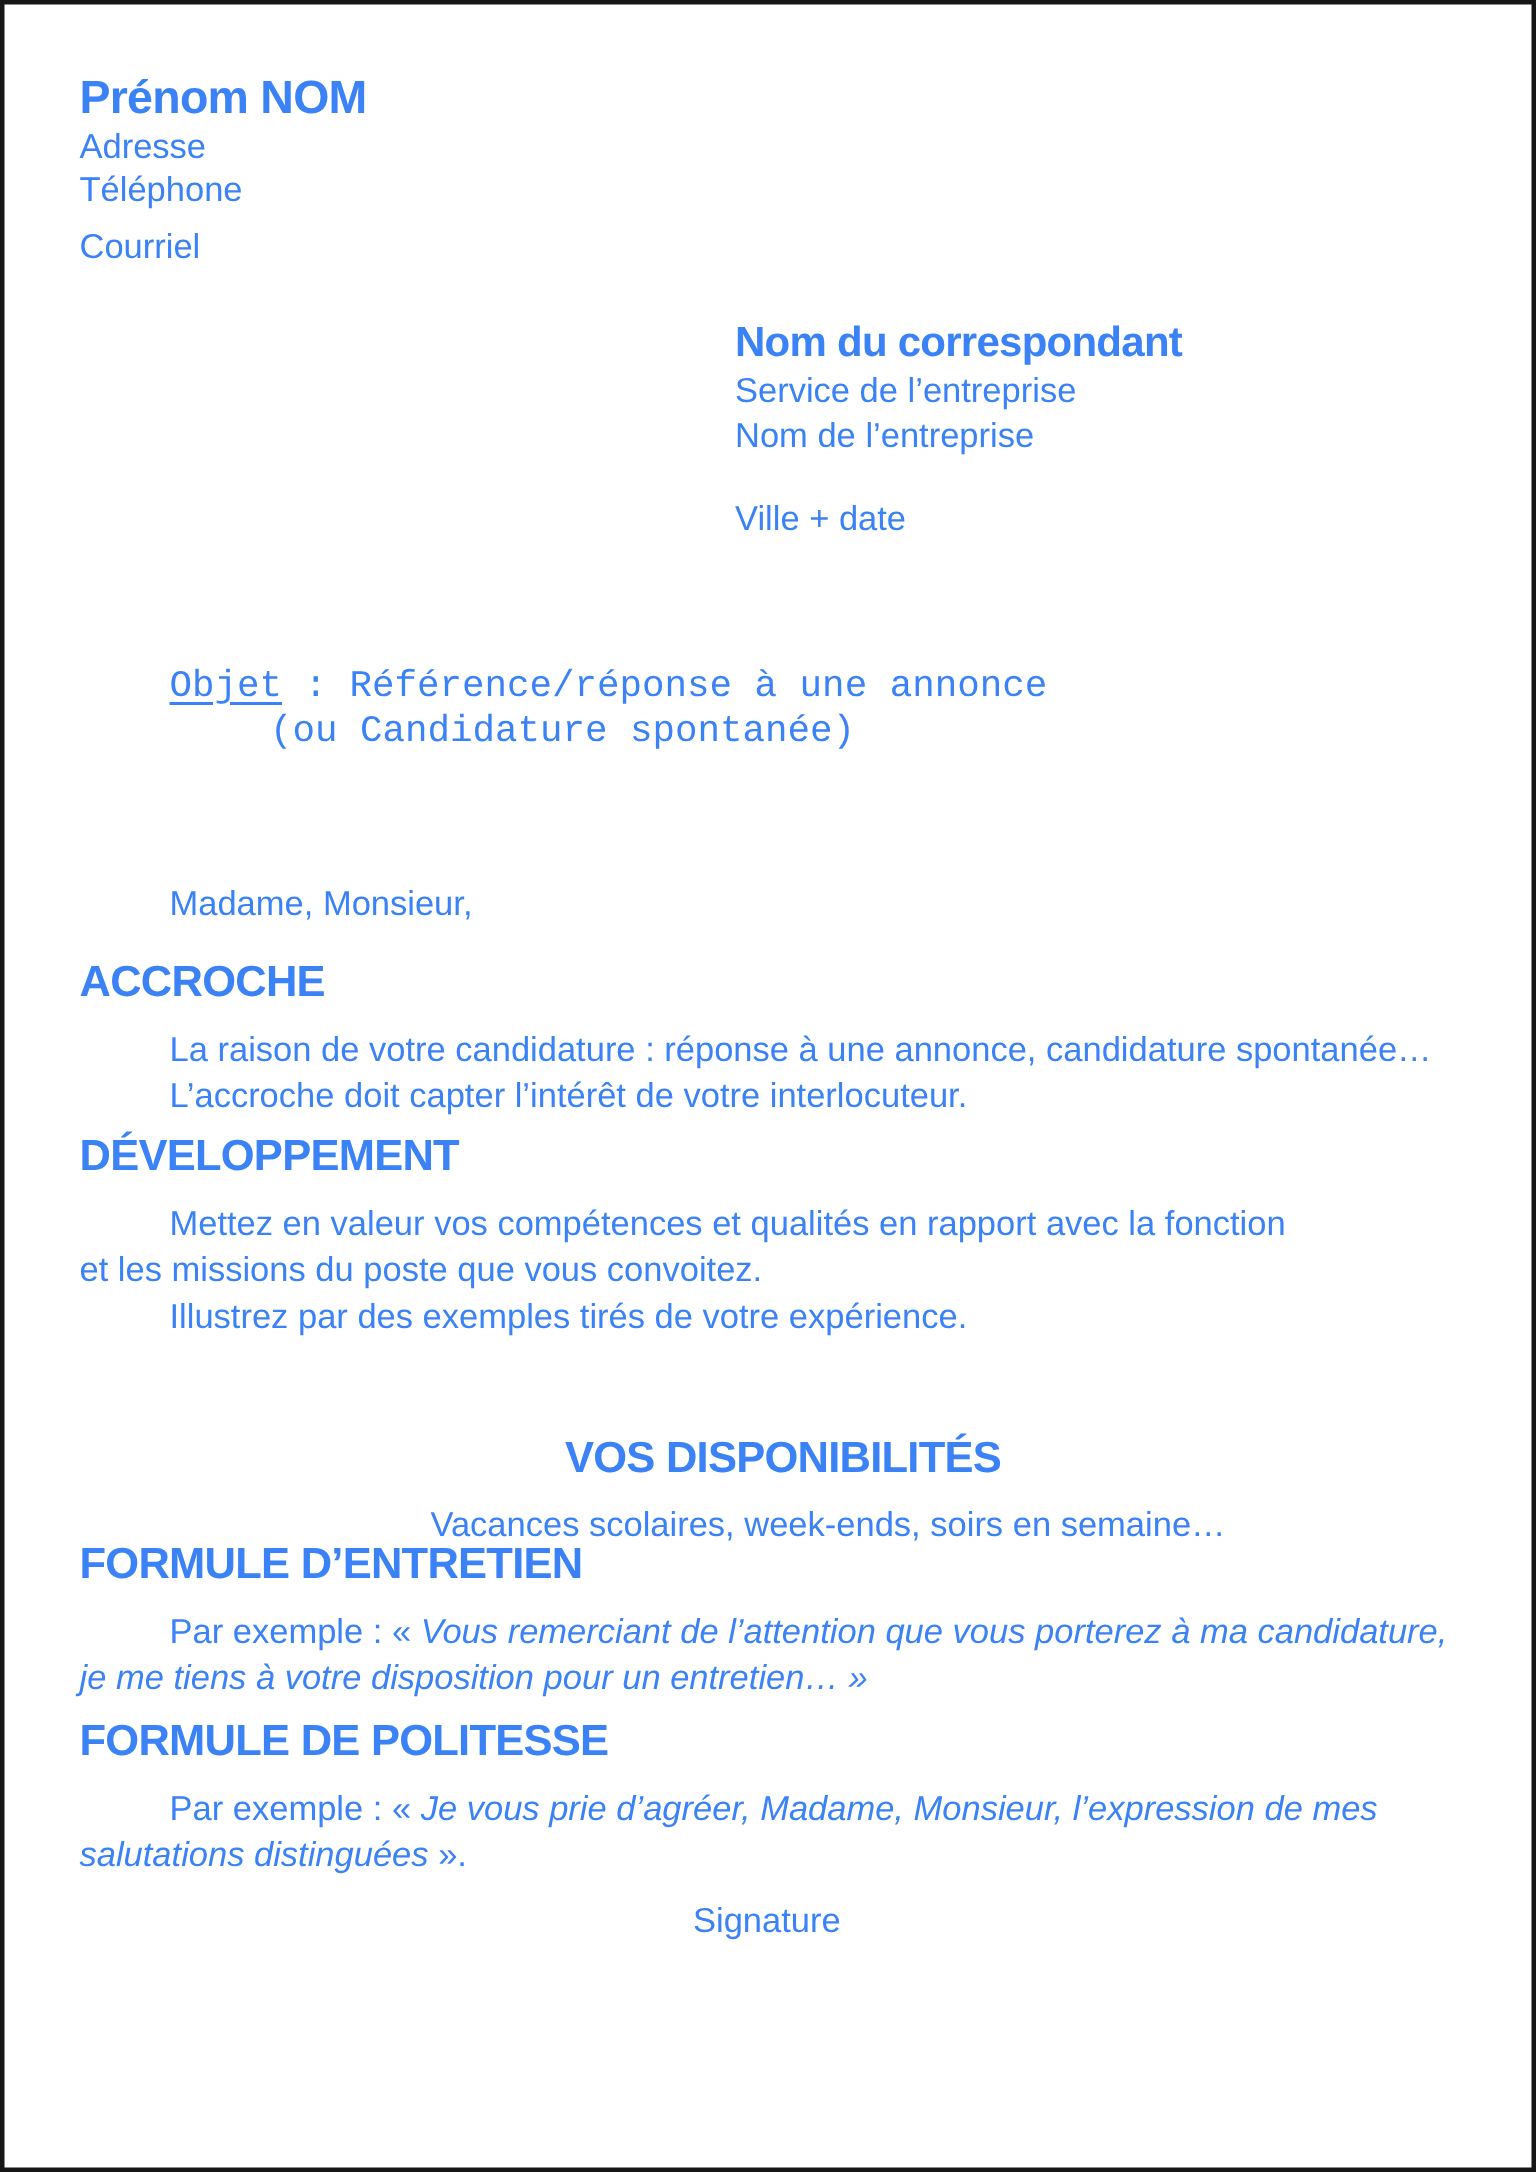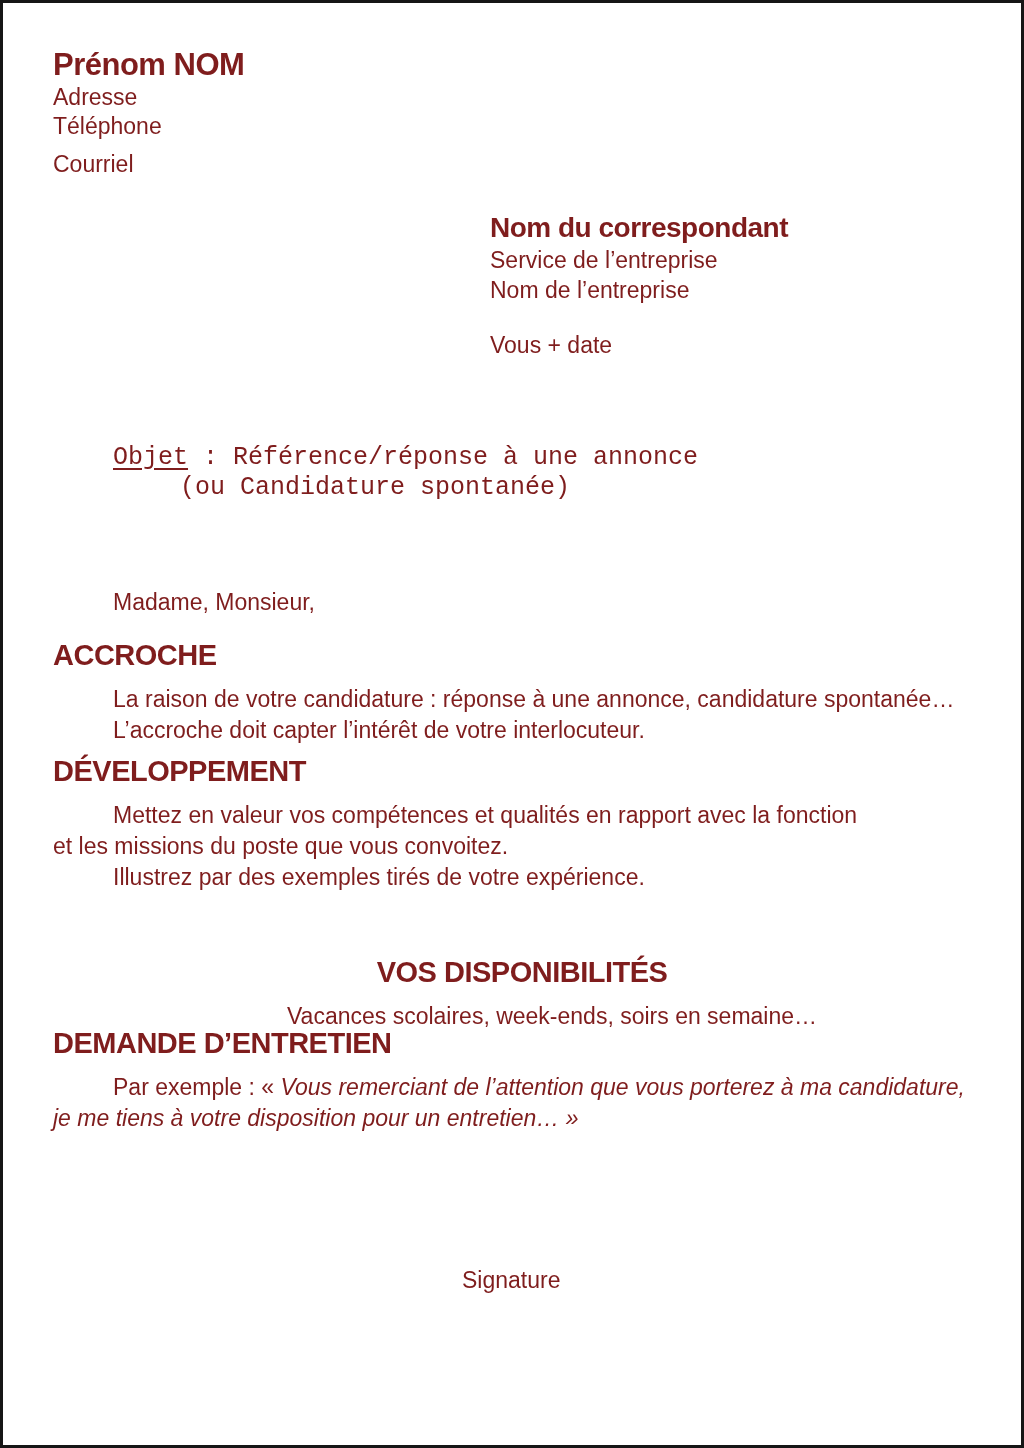--- a/index.html
+++ b/index.html
@@ -4,21 +4,21 @@
 <style>
   html, body { margin: 0; padding: 0; background: #ffffff; }
   .page {
     position: relative;
     width: 1024px;
     height: 1448px;
     box-sizing: border-box;
     border: 3px solid #161616;
     background: #ffffff;
     font-family: "Liberation Sans", sans-serif;
-    color: #7f1d1d;
+    color: #3b82f6;
     overflow: hidden;
   }
   
   .sender { position: absolute; top: 44px; left: 50px; }
   .sender-name { font-size: 31px; font-weight: bold; line-height: 36px; letter-spacing: -0.5px; }
   .sender-line { font-size: 23px; line-height: 29px; }
   .sender-email { margin-top: 9px; }
   
   .recipient { position: absolute; top: 208px; left: 487px; }
   .recipient-name { font-size: 28px; font-weight: bold; line-height: 34px; letter-spacing: -0.5px; }
@@ -53,21 +53,21 @@
     <div class="sender-name">Prénom NOM</div>
     <div class="sender-line">Adresse</div>
     <div class="sender-line">Téléphone</div>
     <div class="sender-line sender-email">Courriel</div>
   </div>
 
   <div class="recipient">
     <div class="recipient-name">Nom du correspondant</div>
     <div class="recipient-line">Service de l’entreprise</div>
     <div class="recipient-line">Nom de l’entreprise</div>
-    <div class="recipient-line city-date">Vous + date</div>
+    <div class="recipient-line city-date">Ville + date</div>
   </div>
 
   <div class="subject">
     <div class="subject-line1">
       <span class="subject-label">Objet</span><span> : </span><span>Référence/réponse à une annonce</span>
     </div>
     <div class="subject-line2">(ou Candidature spontanée)</div>
   </div>
 
   <div class="salutation">Madame, Monsieur,</div>
@@ -84,25 +84,34 @@
     <div class="bodyline">et les missions du poste que vous convoitez.</div>
     <div class="bodyline indent">Illustrez par des exemples tirés de votre expérience.</div>
   </div>
 
   <div class="section sec-dispos">
     <h2 class="section-title">VOS DISPONIBILITÉS</h2>
     <div class="bodyline indent">Vacances scolaires, week-ends, soirs en semaine…</div>
   </div>
 
   <div class="section sec-entretien">
-    <h2 class="section-title">DEMANDE D’ENTRETIEN</h2>
+    <h2 class="section-title">FORMULE D’ENTRETIEN</h2>
     <div class="bodyline indent">
       <span>Par exemple : « </span><span class="q">Vous remerciant de l’attention que vous porterez à ma candidature,</span>
     </div>
     <div class="bodyline">
       <span class="q">je me tiens à votre disposition pour un entretien… »</span>
     </div>
   </div>
 
+  <div class="section sec-politesse">
+    <h2 class="section-title">FORMULE DE POLITESSE</h2>
+    <div class="bodyline indent">
+      <span>Par exemple : « </span><span class="q">Je vous prie d’agréer, Madame, Monsieur, l’expression de mes</span>
+    </div>
+    <div class="bodyline">
+      <span class="q">salutations distinguées</span><span> ».</span>
+    </div>
+  </div>
 
   <div class="signature">Signature</div>
 
 </div>
 
 </body></html>

